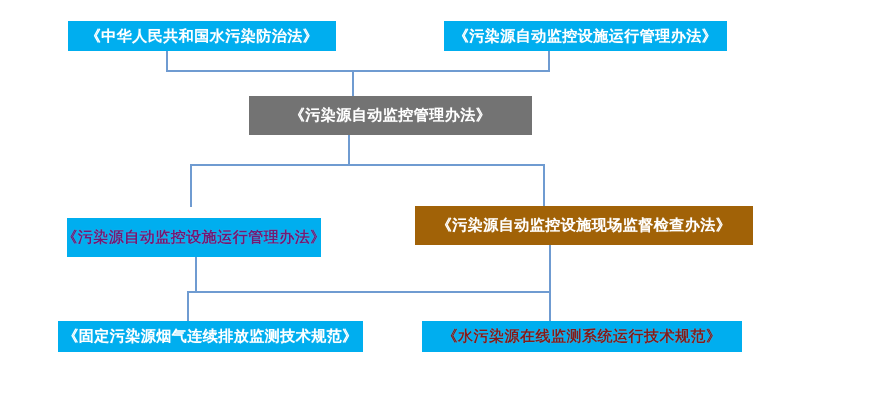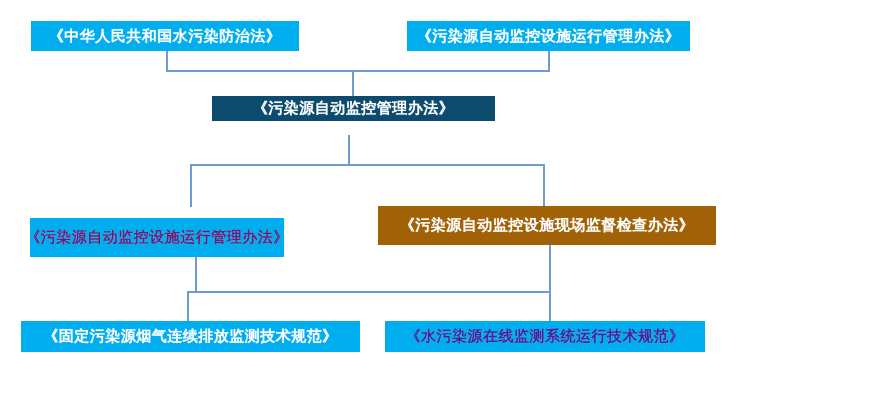--- a/index.html
+++ b/index.html
@@ -27,20 +27,21 @@
     justify-content: center;
     text-align: center;
     font-weight: bold;
     font-size: 15px;
     letter-spacing: 0.5px;
     line-height: 1;
     white-space: nowrap;
     box-sizing: border-box;
     z-index: 3;
     text-shadow: 0 0 1px rgba(255,255,255,0.35);
+    margin-left: 37px;
   }
   .conn {
     position: absolute;
     background: #6f9bd1;
     z-index: 1;
   }
   .conn.h { height: 2px; }
   .conn.v { width: 2px; }
 </style>
 </head>
@@ -61,20 +62,20 @@
       <div class="conn h" style="left: 195px; top: 291px; background: rgb(111, 155, 209); width: 356px;"></div>
       <div class="conn v" style="left: 549px; top: 245px; background: rgb(111, 155, 209); height: 48px;"></div>
       <div class="conn v" style="left: 187px; top: 291px; background: rgb(111, 155, 209); height: 31px;"></div>
       <div class="conn h" style="left: 187px; top: 291px; background: rgb(111, 155, 209); width: 364px;"></div>
       <div class="conn v" style="left: 549px; top: 291px; background: rgb(111, 155, 209); height: 31px;"></div>
     </div>
 
   <div id="node-layer">
       <div class="node" style="left: 31px; top: 21px; width: 268px; height: 30px; background: rgb(0, 174, 239); color: rgb(255, 255, 255);">《中华人民共和国水污染防治法》</div>
       <div class="node" style="left: 407px; top: 21px; width: 283px; height: 30px; background: rgb(0, 174, 239); color: rgb(255, 255, 255);">《污染源自动监控设施运行管理办法》</div>
-      <div class="node" style="left: 212px; top: 96px; width: 283px; height: 25px; background: #0c4a6e; color: rgb(255, 255, 255);">《污染源自动监控管理办法》</div>
+      <div class="node" style="left: 212px; top: 96px; width: 283px; height: 39px; background: #737373; color: rgb(255, 255, 255);">《污染源自动监控管理办法》</div>
       <div class="node" style="left: 30px; top: 218px; width: 254px; height: 39px; background: rgb(0, 174, 239); color: #701a75;">《污染源自动监控设施运行管理办法》</div>
       <div class="node" style="left: 378px; top: 206px; width: 338px; height: 39px; background: #a16207; color: rgb(255, 255, 255);">《污染源自动监控设施现场监督检查办法》</div>
-      <div class="node" style="left: 21px; top: 321px; width: 339px; height: 31px; background: rgb(0, 174, 239); color: rgb(255, 255, 255);">《固定污染源烟气连续排放监测技术规范》</div>
-      <div class="node" style="left: 385px; top: 321px; width: 320px; height: 31px; background: rgb(0, 174, 239); color: #4c1d95;">《水污染源在线监测系统运行技术规范》</div>
+      <div class="node" style="left: 21px; top: 321px; width: 305px; height: 31px; background: rgb(0, 174, 239); color: rgb(255, 255, 255);">《固定污染源烟气连续排放监测技术规范》</div>
+      <div class="node" style="left: 385px; top: 321px; width: 320px; height: 31px; background: rgb(0, 174, 239); color: #7f1d1d;">《水污染源在线监测系统运行技术规范》</div>
     </div>
 
 </div>
 
 </body></html>

